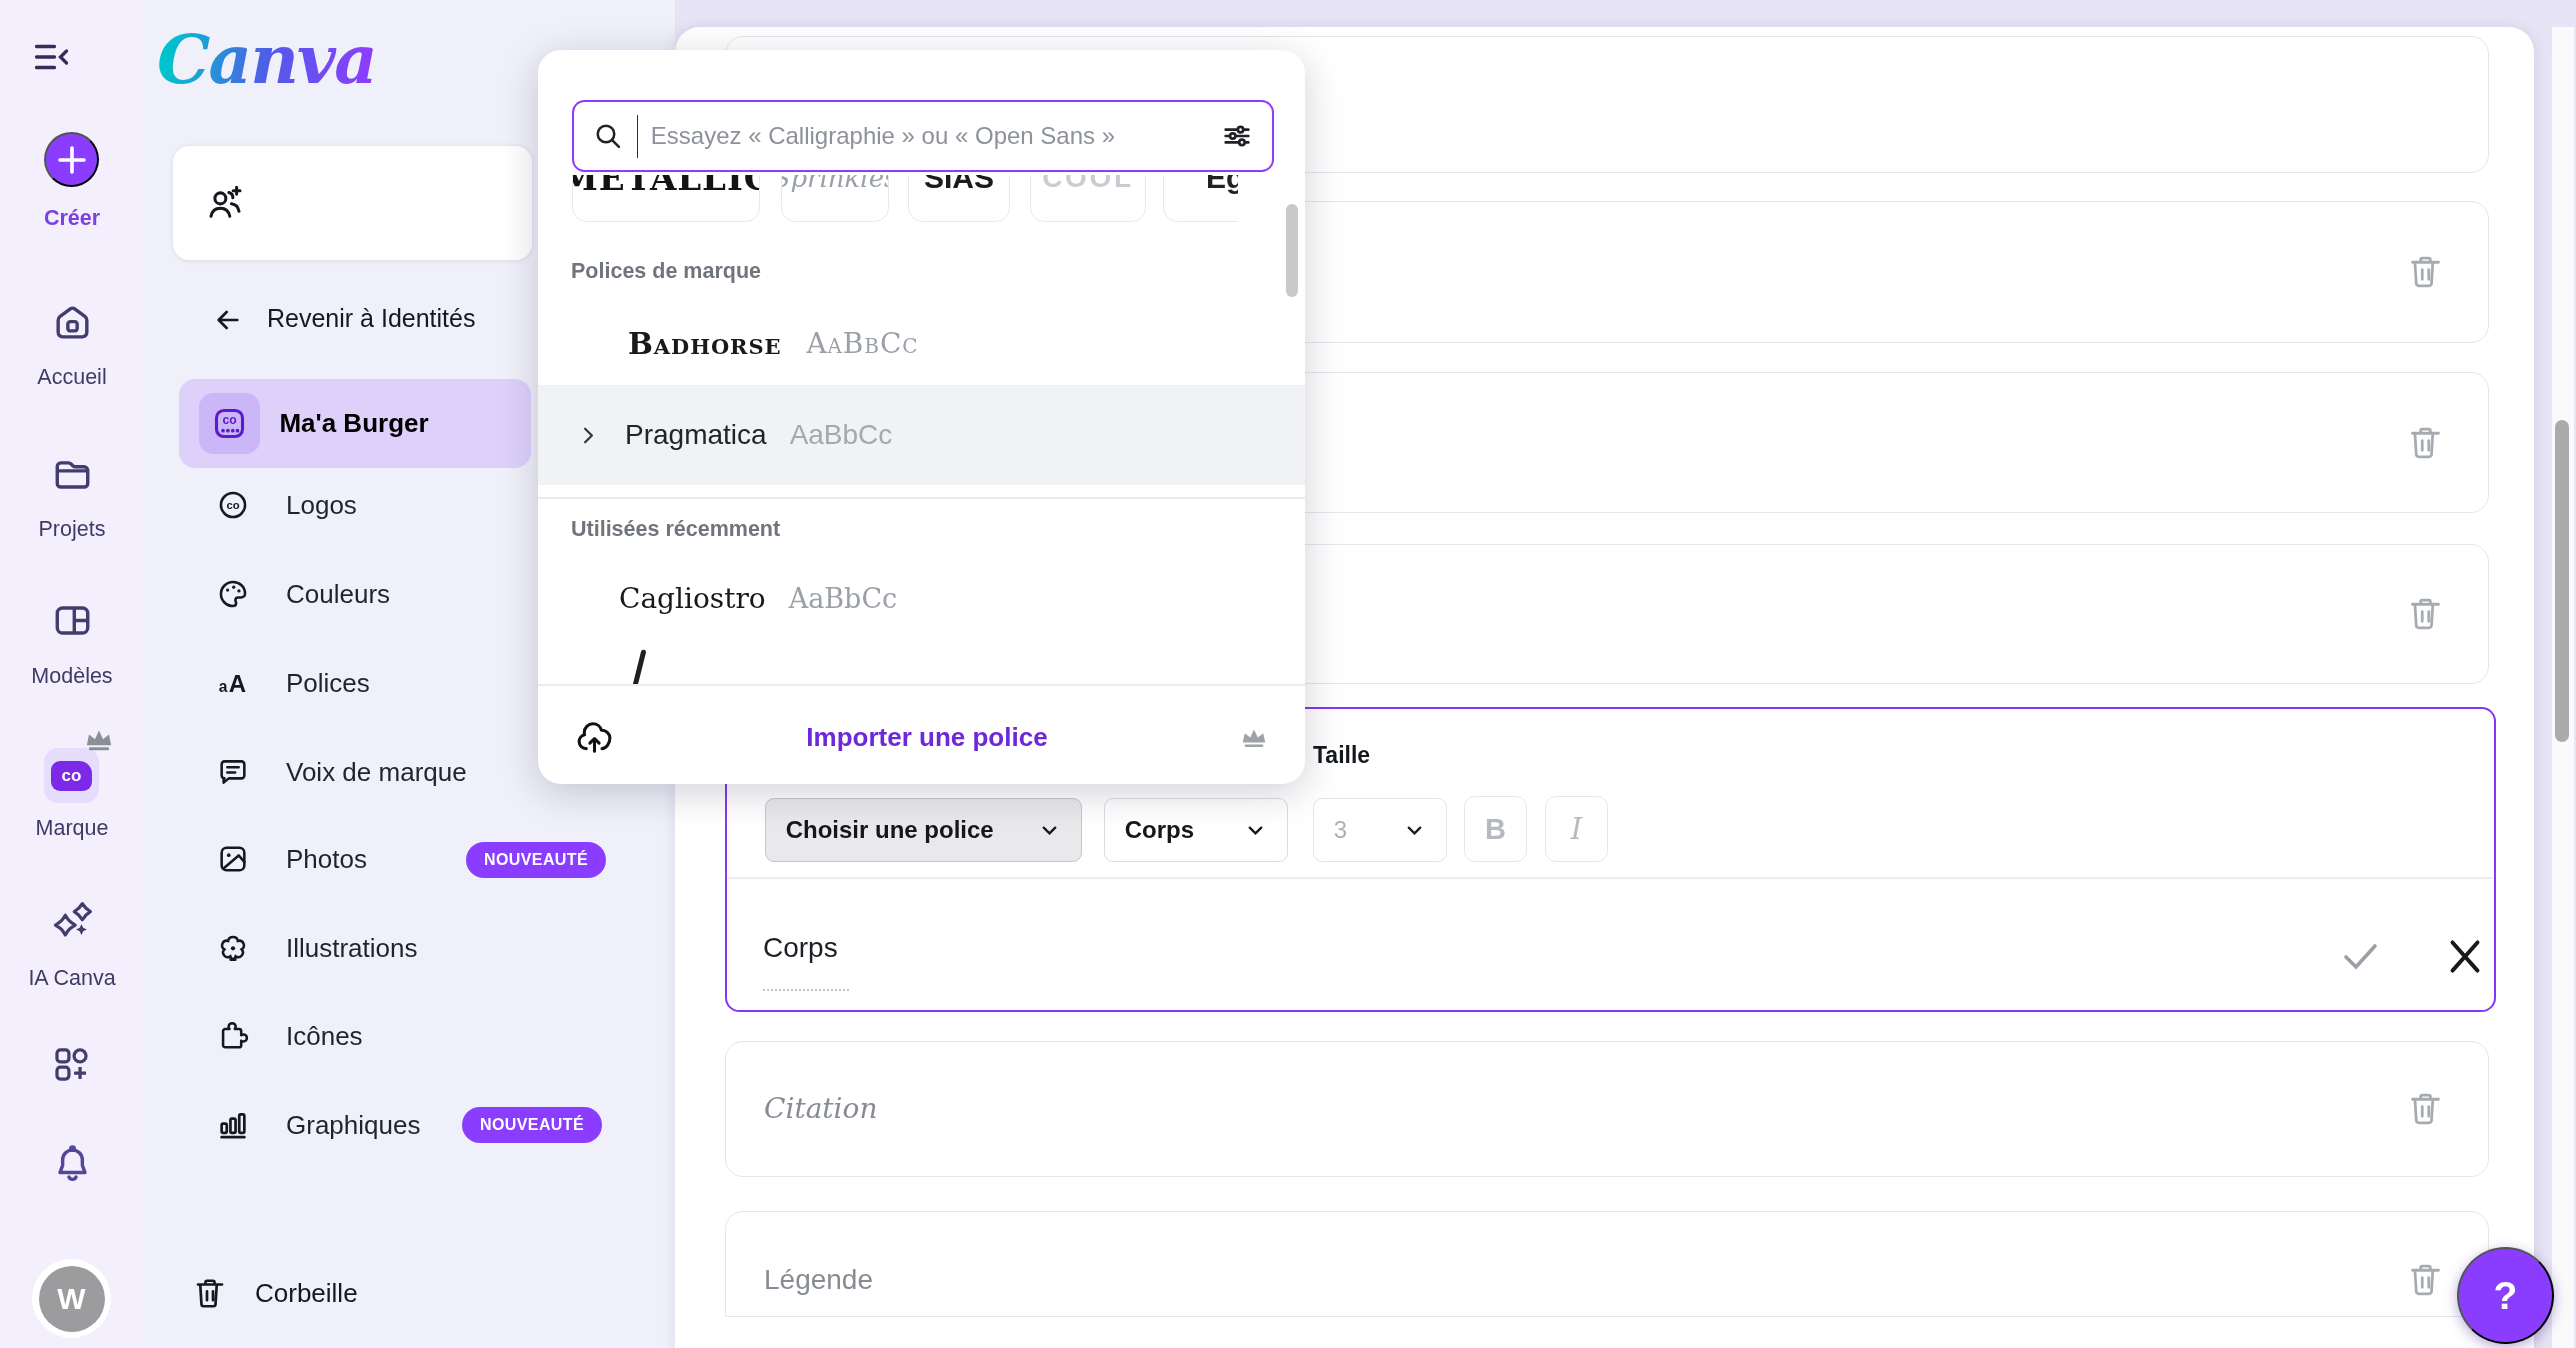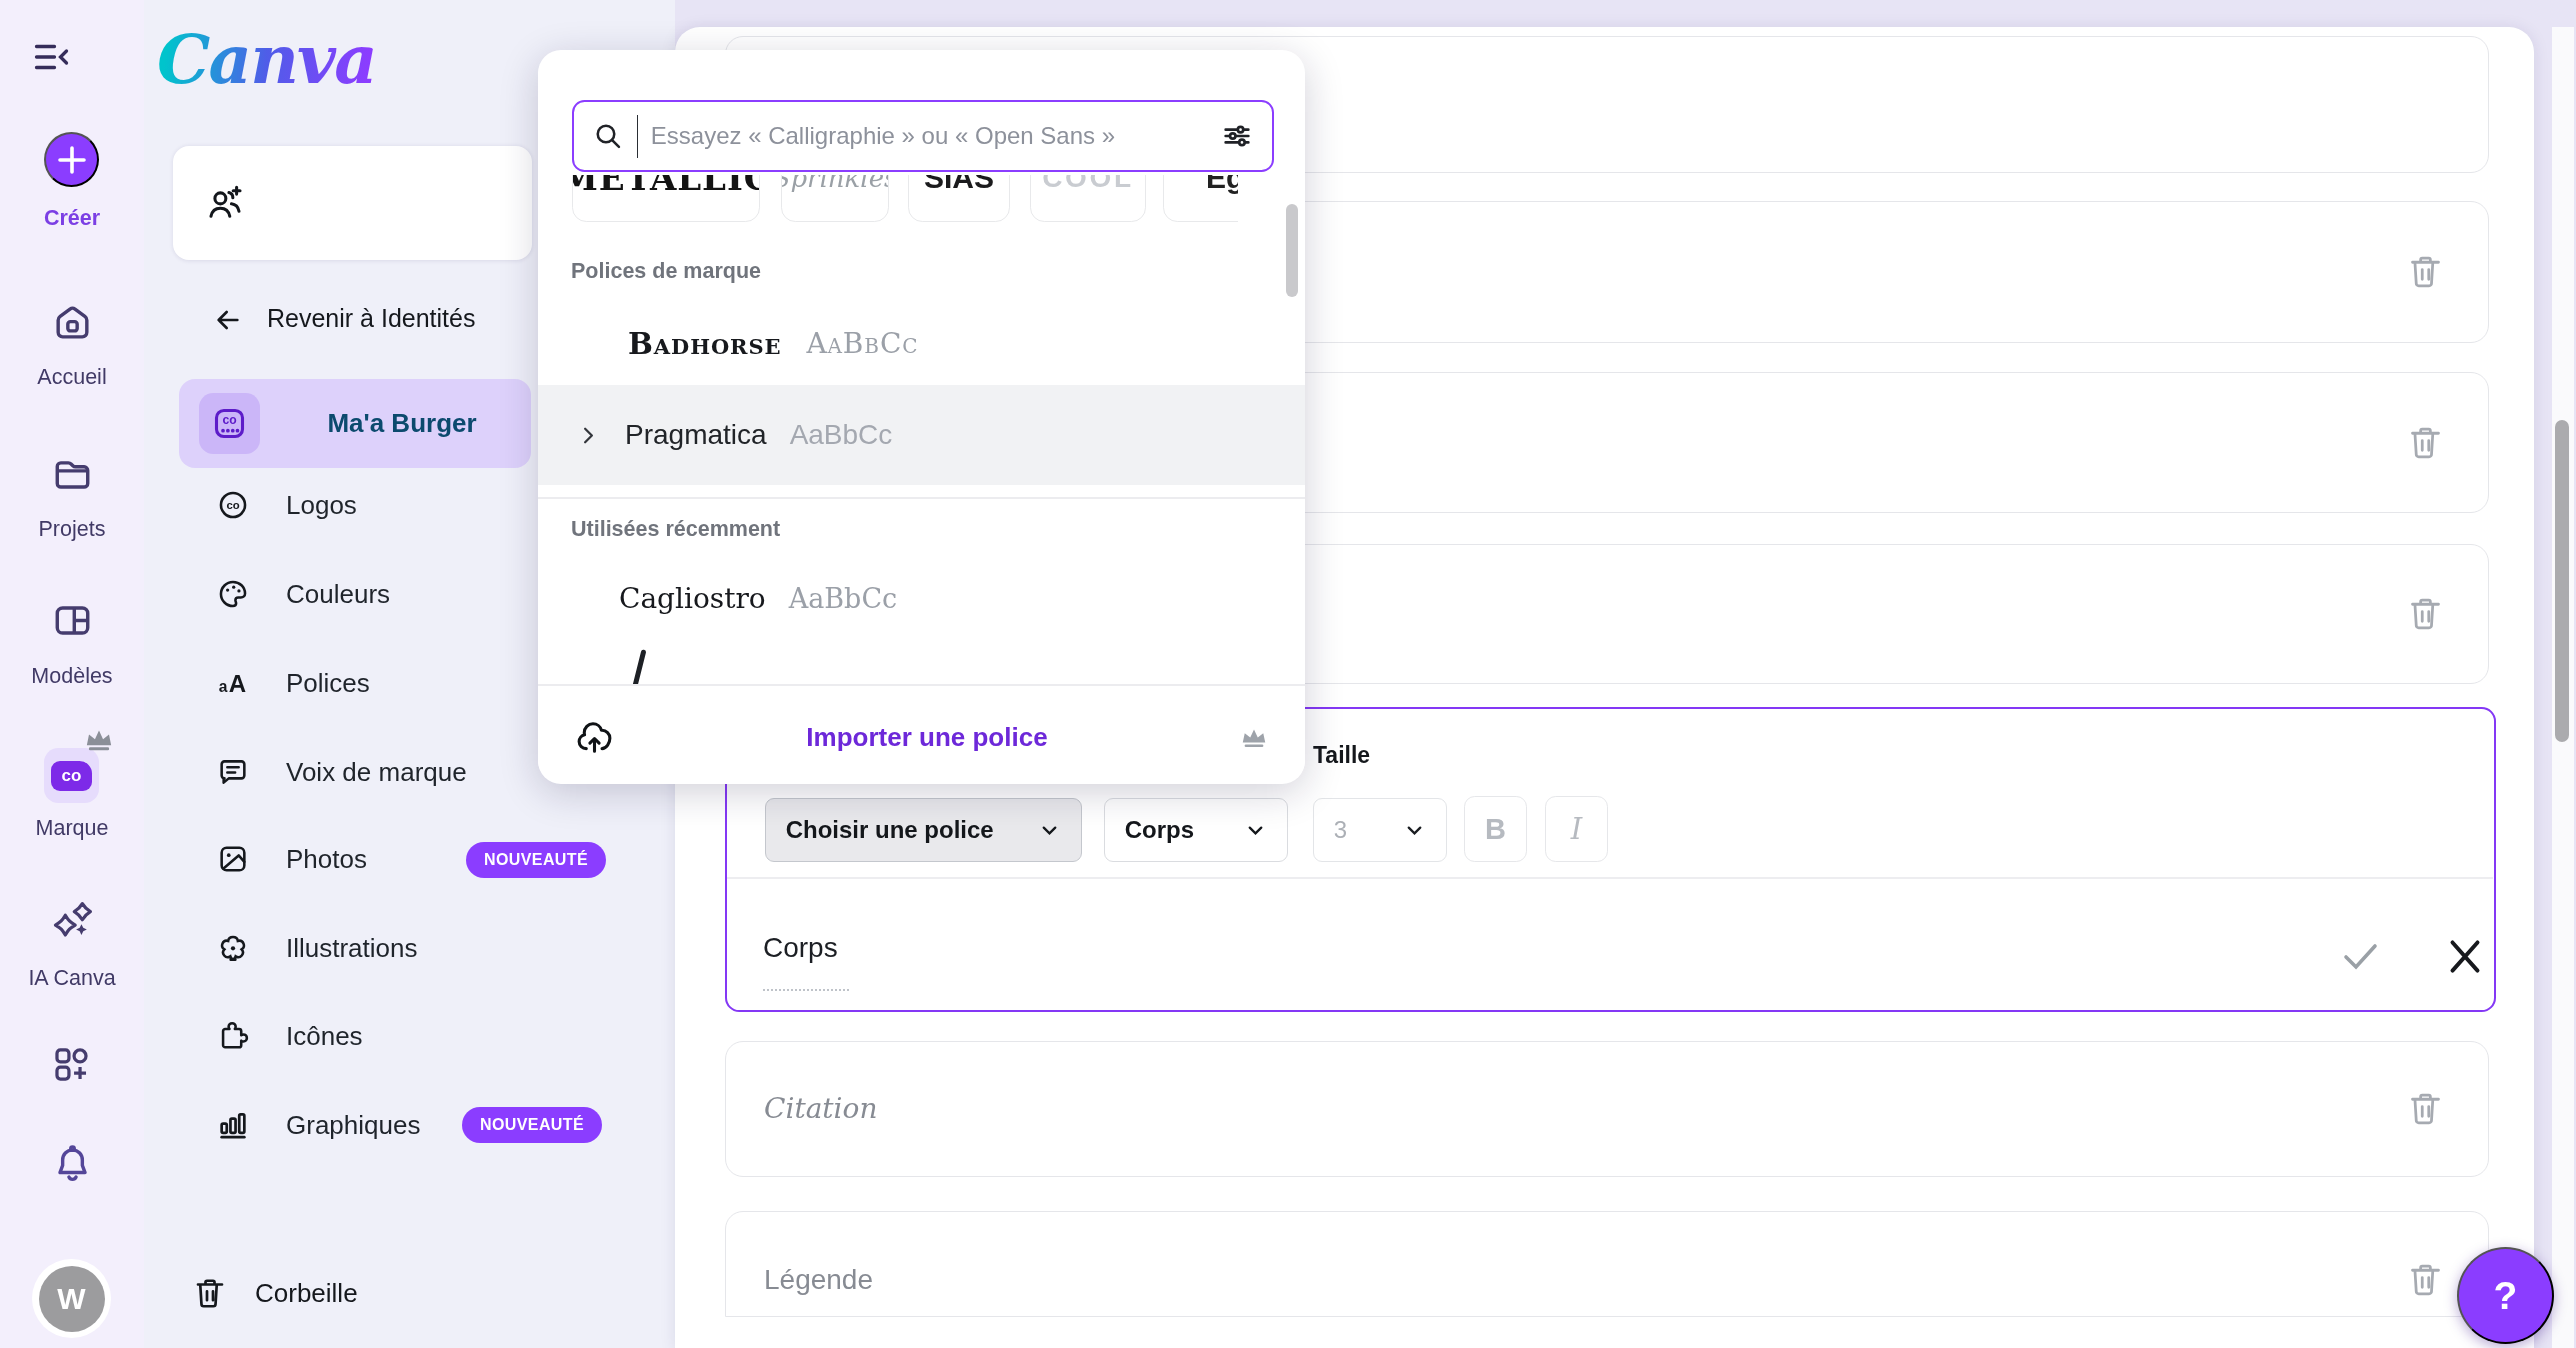--- a/index.html
+++ b/index.html
@@ -25,21 +25,21 @@
 
   
   .sidebar { left:144px; top:0; width:531px; height:1349px; background:#eff0f9; z-index:2; }
   .canva-logo { left:157px; top:19.7px; font-family:"DejaVu Serif", serif; font-style:italic; font-weight:700; font-size:67px; letter-spacing:-1.8px; background:linear-gradient(95deg,#00c4cc 5%,#4f5de8 50%,#8b3dff 95%); -webkit-background-clip:text; background-clip:text; color:transparent; }
   .invite-card { left:173px; top:146px; width:359px; height:114px; background:#fff; border-radius:16px; box-shadow:0 0.9px 4.5px rgba(40,30,90,.10); display:flex; align-items:center; padding:0 0 0 32px; gap:30px; }
   .invite-text { font-size:24px; font-weight:700; line-height:32px; text-align:center; color:#14171c; width:233px; }
   .back-row { left:212px; top:304px; display:flex; align-items:flex-start; gap:23px; color:#15181d; }
   .back-row .lbl { font-size:25px; font-weight:500; }
   .sel-row { left:179px; top:379px; width:352px; height:89px; background:#ddd1fb; border-radius:16px; display:flex; align-items:center; padding-left:19.7px; gap:19.7px; }
   .sel-tile { width:61px; height:61px; background:#cbb6f8; border-radius:14.3px; display:flex; align-items:center; justify-content:center; color:#5d1cc9; }
-  .sel-label { font-size:26px; font-weight:600; color:#0c4a6e;margin-left:48px; }
+  .sel-label { font-size:26px; font-weight:600; color:#000000; }
   .side-item { left:216px; height:64px; display:flex; align-items:center; gap:36px; color:#1f242b; }
   .side-item .ic { width:34px; height:34px; color:#15181d; }
   .side-item .lbl { font-size:26px; font-weight:500; }
   .new-badge { height:36px; border-radius:18px; background:#8b3dff; color:#fff; font-size:16px; font-weight:700; letter-spacing:0.4px; display:flex; align-items:center; justify-content:center; padding:0 18px; }
   .trash-row { left:192px; top:1274px; display:flex; align-items:center; gap:27px; color:#15181d; }
   .trash-row .lbl { font-size:26px; font-weight:500; }
 
   
   .modal { left:675px; top:27px; width:1859px; height:1322px; background:#fff; border-radius:25px 25px 0 0; box-shadow:0 1.8px 16px rgba(40,30,90,.10); z-index:4; }
   .panel-row { left:725px; width:1764px; background:#fff; border:1.8px solid #e5e6ea; border-radius:18px; z-index:5; }

